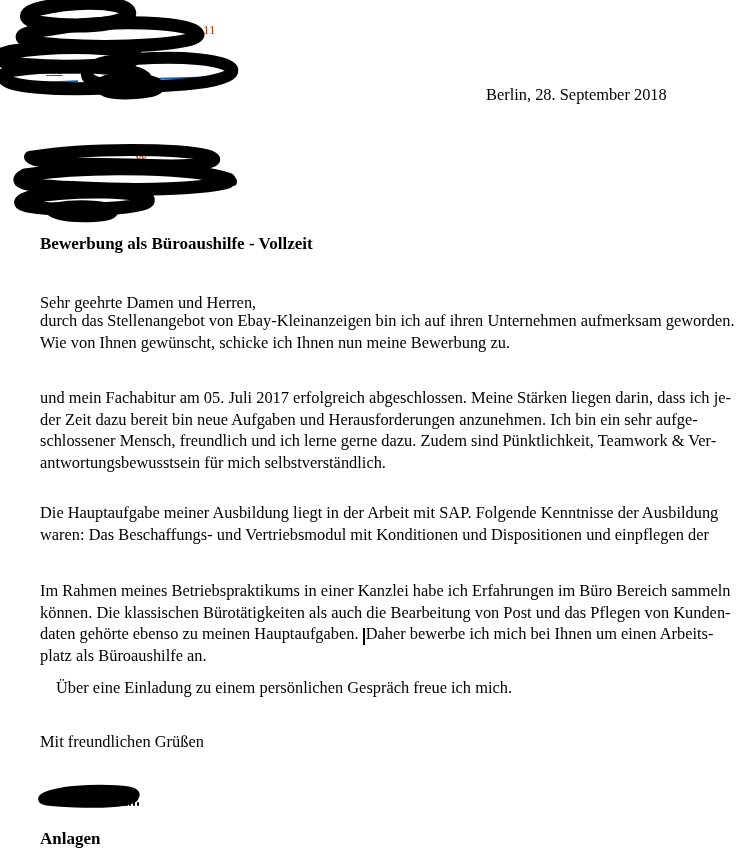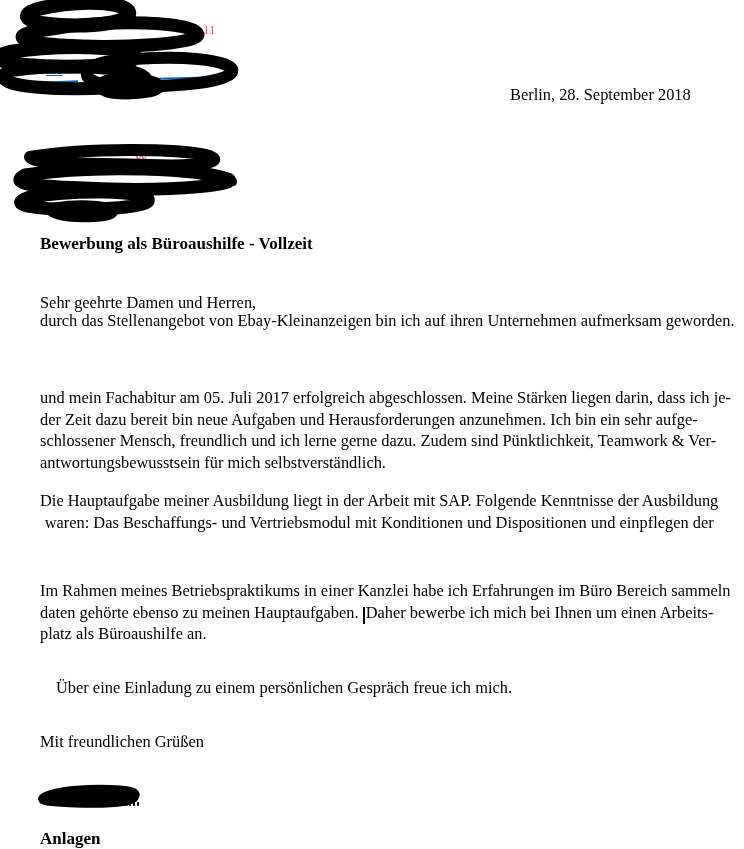--- a/index.html
+++ b/index.html
@@ -8,32 +8,32 @@
     width:744px;height:849px;
     background:#ffffff;
     overflow:hidden;
     font-family:"Liberation Serif","DejaVu Serif",serif;
     color:#000;
   }
   .abs{position:absolute;}
   .txt{font-size:16.4px;line-height:21.5px;white-space:nowrap;}
   .bold{font-weight:bold;font-size:17px;}
   .para .ln{font-size:16.4px;line-height:21.5px;white-space:nowrap;}
-  .date{left:510px;top:84px;}
+  .date{left:486px;top:84px;}
   .subject{left:40px;top:233px;}
   .salutation{left:40px;top:292px;}
   .p1{left:40px;top:310px;}
   .p2{left:40px;top:387px;}
-  .p3{left:40px;top:490px;text-align:center;}
+  .p3{left:40px;top:502px;}
   .p4{left:40px;top:580px;}
   .closing{left:56px;top:677px;}
   .regards{left:40px;top:731px;}
   .anlagen{left:40px;top:828px;}
   
-  .frag{position:absolute;font-size:13px;color:#ec4899;z-index:1;white-space:nowrap;}
+  .frag{position:absolute;font-size:13px;color:#c2410c;z-index:1;white-space:nowrap;}
   .frag-blue{color:#0563C1;text-decoration:underline;}
   .blue-line{position:absolute;height:0;border-bottom:2px solid #0563C1;z-index:1;}
   .bl1{left:40px;top:81px;width:38px;transform:rotate(-2deg);}
   .bl2{left:150px;top:77px;width:76px;transform:rotate(-1.5deg);}
   .scribble{position:absolute;z-index:2;}
   .scr-sender{left:0;top:0;width:250px;height:100px;}
   .scr-recipient{left:0;top:144px;width:245px;height:85px;}
   .scr-signature{left:35px;top:783px;width:112px;height:30px;}
   .caret{
     display:inline-block;width:2px;height:17px;background:#000;
@@ -78,36 +78,38 @@
   </div>
 
   <div class="abs body-region">
 
     <div class="abs txt bold subject">Bewerbung als Büroaushilfe - Vollzeit</div>
 
     <div class="abs txt salutation">Sehr geehrte Damen und Herren,</div>
 
     <div class="abs para p1">
       <div class="ln">durch das Stellenangebot von Ebay-Kleinanzeigen bin ich auf ihren Unternehmen aufmerksam geworden.</div>
+      <div class="ln">Wie von Ihnen gewünscht, schicke ich Ihnen nun meine Bewerbung zu.</div>
     </div>
 
     <div class="abs para p2">
       <div class="ln">und mein Fachabitur am 05. Juli 2017 erfolgreich abgeschlossen. Meine Stärken liegen darin, dass ich je-</div>
       <div class="ln">der Zeit dazu bereit bin neue Aufgaben und Herausforderungen anzunehmen. Ich bin ein sehr aufge-</div>
       <div class="ln">schlossener Mensch, freundlich und ich lerne gerne dazu. Zudem sind Pünktlichkeit, Teamwork &amp; Ver-</div>
       <div class="ln">antwortungsbewusstsein für mich selbstverständlich.</div>
     </div>
 
     <div class="abs para p3">
       <div class="ln">Die Hauptaufgabe meiner Ausbildung liegt in der Arbeit mit SAP. Folgende Kenntnisse der Ausbildung</div>
       <div class="ln">waren: Das Beschaffungs- und Vertriebsmodul mit Konditionen und Dispositionen und einpflegen der</div>
     </div>
 
     <div class="abs para p4">
       <div class="ln">Im Rahmen meines Betriebspraktikums in einer Kanzlei habe ich Erfahrungen im Büro Bereich sammeln</div>
+      <div class="ln">können. Die klassischen Bürotätigkeiten als auch die Bearbeitung von Post und das Pflegen von Kunden-</div>
       <div class="ln"><span>daten gehörte ebenso zu meinen Hauptaufgaben. </span><span class="caret"></span><span>Daher bewerbe ich mich bei Ihnen um einen Arbeits-</span></div>
       <div class="ln">platz als Büroaushilfe an.</div>
     </div>
 
     <div class="abs txt closing">Über eine Einladung zu einem persönlichen Gespräch freue ich mich.</div>
 
     <div class="abs txt regards">Mit freundlichen Grüßen</div>
 
     <div class="abs txt bold anlagen">Anlagen</div>
   </div>

